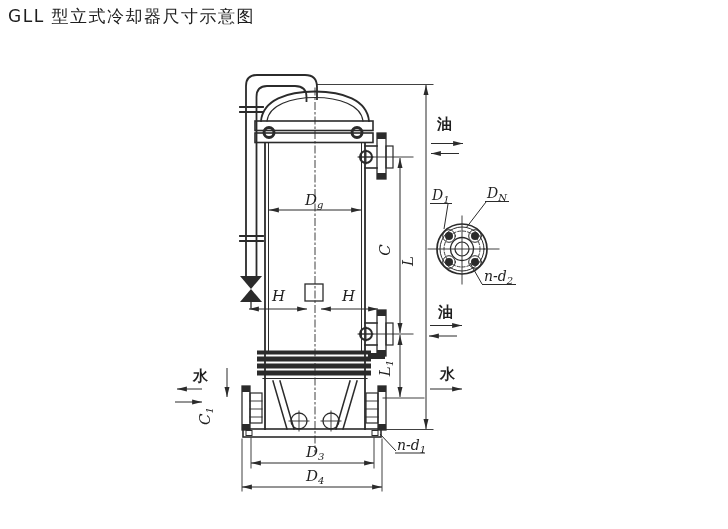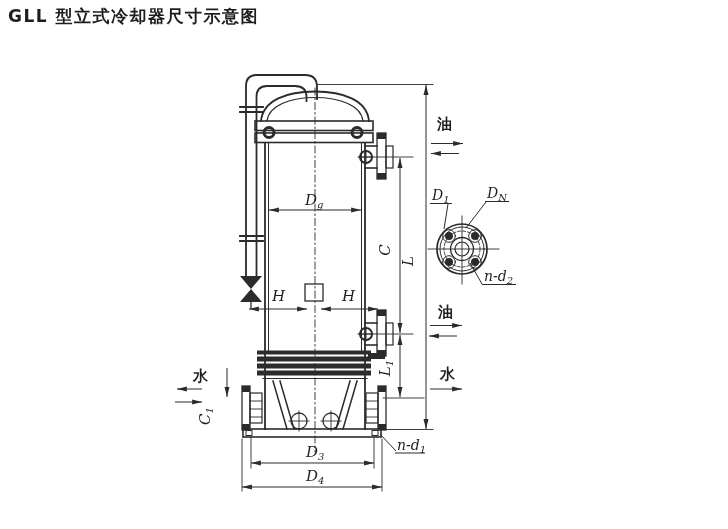--- a/index.html
+++ b/index.html
@@ -1,18 +1,18 @@
 <!DOCTYPE html>
 <html><head>
 <meta charset="utf-8">
 <style>
   html,body{margin:0;padding:0;background:#ffffff;}
   .page{position:relative;width:728px;height:529px;background:#ffffff;overflow:hidden;
         font-family:"DejaVu Sans",sans-serif;}
-  .title{position:absolute;left:8px;top:5px;font-size:17px;font-weight:700;
+  .title{position:absolute;left:8px;top:5px;font-size:17px;font-weight:400;
          letter-spacing:1.5px;color:#1d1d1d;white-space:nowrap;}
   svg{position:absolute;left:0;top:0;}
   .s{stroke:#2b2b2b;fill:none;stroke-width:1.3px;stroke-linecap:square;}
   .s18{stroke-width:1.8px;}
   .s16{stroke-width:1.6px;}
   .s12{stroke-width:1.2px;}
   .s10{stroke-width:1px;}
   .thin{stroke-width:0.9px;}
   .ink{fill:#2b2b2b;stroke:none;}
   .dim{stroke:#2b2b2b;stroke-width:1px;fill:none;}

